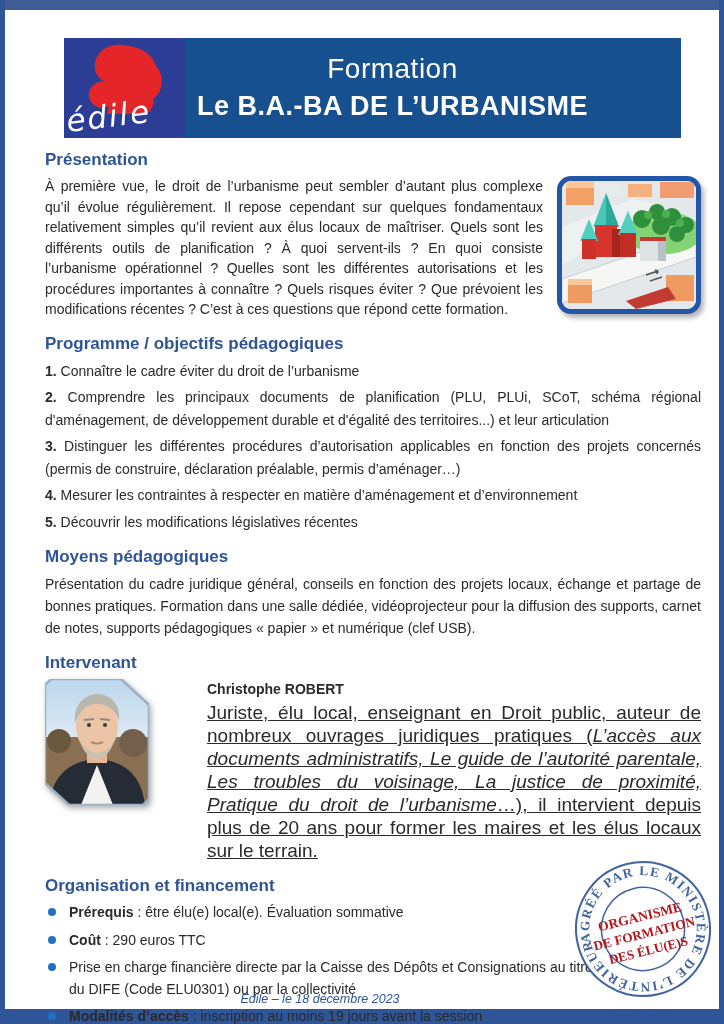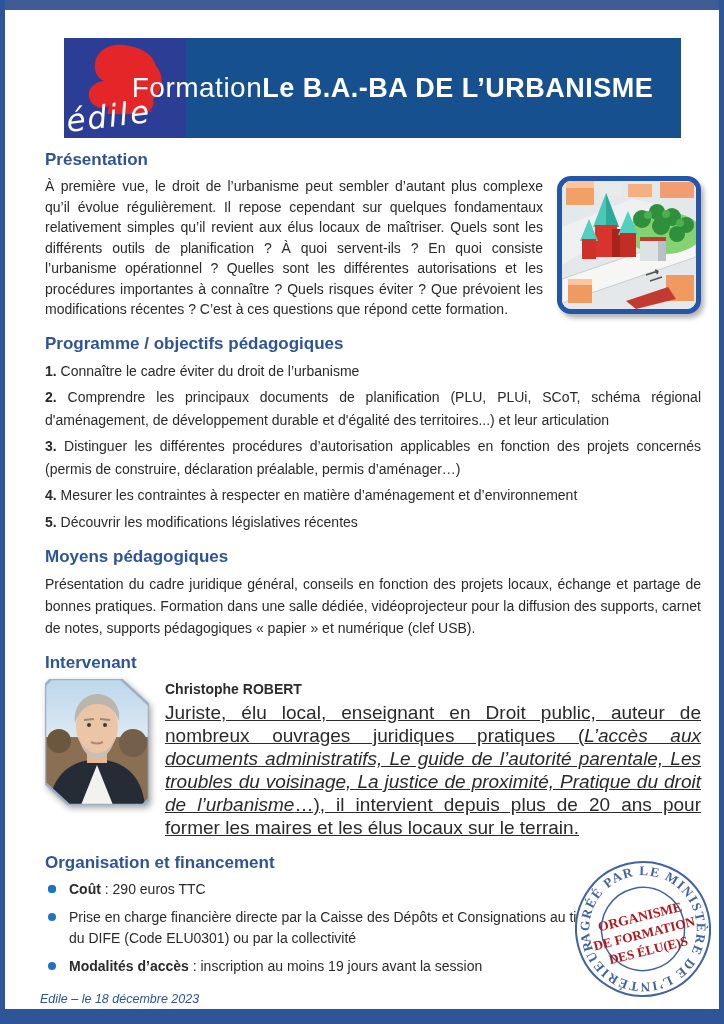--- a/index.html
+++ b/index.html
@@ -10,46 +10,46 @@
   .frame-bottom{position:absolute;bottom:0;left:0;width:724px;height:15px;background:#2d5598;}
   .frame-left{position:absolute;top:0;left:0;width:5px;height:1024px;background:#2d5598;}
   .frame-right{position:absolute;top:0;right:0;width:5px;height:1024px;background:#2d5598;}
   
   .banner{position:absolute;left:64px;top:38px;width:617px;height:100px;background:#17508e;}
   .logo-square{position:absolute;left:0;top:0;width:122px;height:100px;background:#2c3d96;}
   .logo-square svg{position:absolute;left:14px;top:4px;}
   .edile-text{position:absolute;left:2px;bottom:4px;font-size:31px;font-style:italic;
               color:#ffffff;letter-spacing:2px;transform:rotate(-7deg);
               font-family:"DejaVu Sans",sans-serif;font-weight:300;}
-  .banner-titles{position:absolute;inset:0;display:flex;flex-direction:row;
+  .banner-titles{position:absolute;inset:0;display:flex;flex-direction:column;
                  align-items:center;justify-content:center;color:#ffffff;padding-left:40px;}
   .banner-title{font-size:28px;line-height:36px;font-weight:400;letter-spacing:.5px;}
   .banner-subtitle{font-size:27px;line-height:38px;font-weight:bold;letter-spacing:.5px;}
   
   .content{position:absolute;left:45px;top:150px;width:656px;}
   h2.sec{color:#2e5496;font-size:17px;line-height:20px;font-weight:bold;margin:0 0 6px 0;}
   h2.mt{margin-top:14px;}
   .pres-row{display:flex;align-items:flex-start;}
   .pres-row p{flex:1;margin:0 14px 0 0;text-align:justify;font-size:14px;line-height:20.5px;}
   .city-box{width:134px;height:128px;border:5px solid #2356a6;border-radius:14px;overflow:hidden;
             box-shadow:3px 4px 5px rgba(0,0,0,.3);flex:none;background:#e8ebee;}
   .prog-item{margin:0 0 4px 0;font-size:14px;line-height:22.5px;text-align:justify;}
   .moyens-p{margin:0;font-size:14px;line-height:22px;text-align:justify;}
-  .int-row{display:flex;align-items:flex-start;}
+  .int-row{display:flex;align-items:flex-start;gap:42px;}
   .photo-box{flex:none;width:104px;height:126px;filter:drop-shadow(2px 3px 3px rgba(0,0,0,.35));}
   .int-text{flex:1;margin-left:16px;}
   .int-name{font-weight:bold;font-size:14px;line-height:20px;margin:0 0 2px 0;}
   .int-bio{margin:0;font-size:19px;line-height:23px;text-align:justify;text-decoration:underline;}
   ul.org{list-style:none;margin:4px 0 0 0;padding:0;width:548px;}
   ul.org li{position:relative;padding-left:24px;margin-bottom:6px;font-size:14px;line-height:21.5px;}
   .bullet{position:absolute;left:3px;top:6px;width:8px;height:8px;border-radius:50%;background:#1e73c2;}
   .b{font-weight:bold;}
   .i{font-style:italic;}
-  .footer{position:absolute;bottom:18px;left:0;width:640px;text-align:left;
-          color:#2e5496;font-size:12.5px;font-style:italic;padding-left:40px;}
+  .footer{position:absolute;bottom:18px;left:0;width:640px;text-align:center;
+          color:#2e5496;font-size:12.5px;font-style:italic;}
   .stamp{position:absolute;left:572px;top:858px;width:142px;height:142px;transform:rotate(-14deg);}
   .stamp .ringtext{font-family:"Liberation Serif",serif;font-weight:bold;font-size:13px;
                    fill:#41639f;letter-spacing:1.4px;}
   .stamp .ctext{font-family:"Liberation Serif",serif;font-weight:bold;fill:#b5151b;text-anchor:middle;}
 </style>
 </head>
 <body>
 
 <div class="page">
 
@@ -181,21 +181,21 @@
         </svg>
       </div>
       <div class="int-text">
         <p class="int-name">Christophe ROBERT</p>
         <p class="int-bio"><span>Juriste, élu local, enseignant en Droit public, auteur de nombreux ouvrages juridiques pratiques (</span><span class="i">L’accès aux documents administratifs, Le guide de l’autorité parentale, Les troubles du voisinage, La justice de proximité, Pratique du droit de l’urbanisme</span><span>…), il intervient depuis plus de 20 ans pour former les maires et les élus locaux sur le terrain.</span></p>
       </div>
     </div>
 
     <h2 class="sec mt">Organisation et financement</h2>
     <ul class="org">
-      <li><span class="bullet"></span></li>
+      <li><span class="bullet"></span><span><span class="b">Prérequis</span><span> : être élu(e) local(e). Évaluation sommative</span></span></li>
       <li><span class="bullet"></span><span><span class="b">Coût</span><span> : 290 euros TTC</span></span></li>
       <li><span class="bullet"></span><span><span>Prise en charge financière directe par la Caisse des Dépôts et Consignations au titre du DIFE (Code ELU0301) ou par la collectivité</span></span></li>
       <li><span class="bullet"></span><span><span class="b">Modalités d’accès</span><span> : inscription au moins 19 jours avant la session</span></span></li>
     </ul>
   </div>
 
   <svg class="stamp" viewBox="0 0 140 140">
     <circle cx="70" cy="70" r="66" fill="#ffffff" stroke="#41639f" stroke-width="2"></circle>
     <circle cx="70" cy="70" r="41" fill="#ffffff" stroke="#41639f" stroke-width="1.5"></circle>
     <path id="ringPath" d="M 17,70 A 53,53 0 1 1 123,70 A 53,53 0 1 1 17,70" fill="none"></path>

